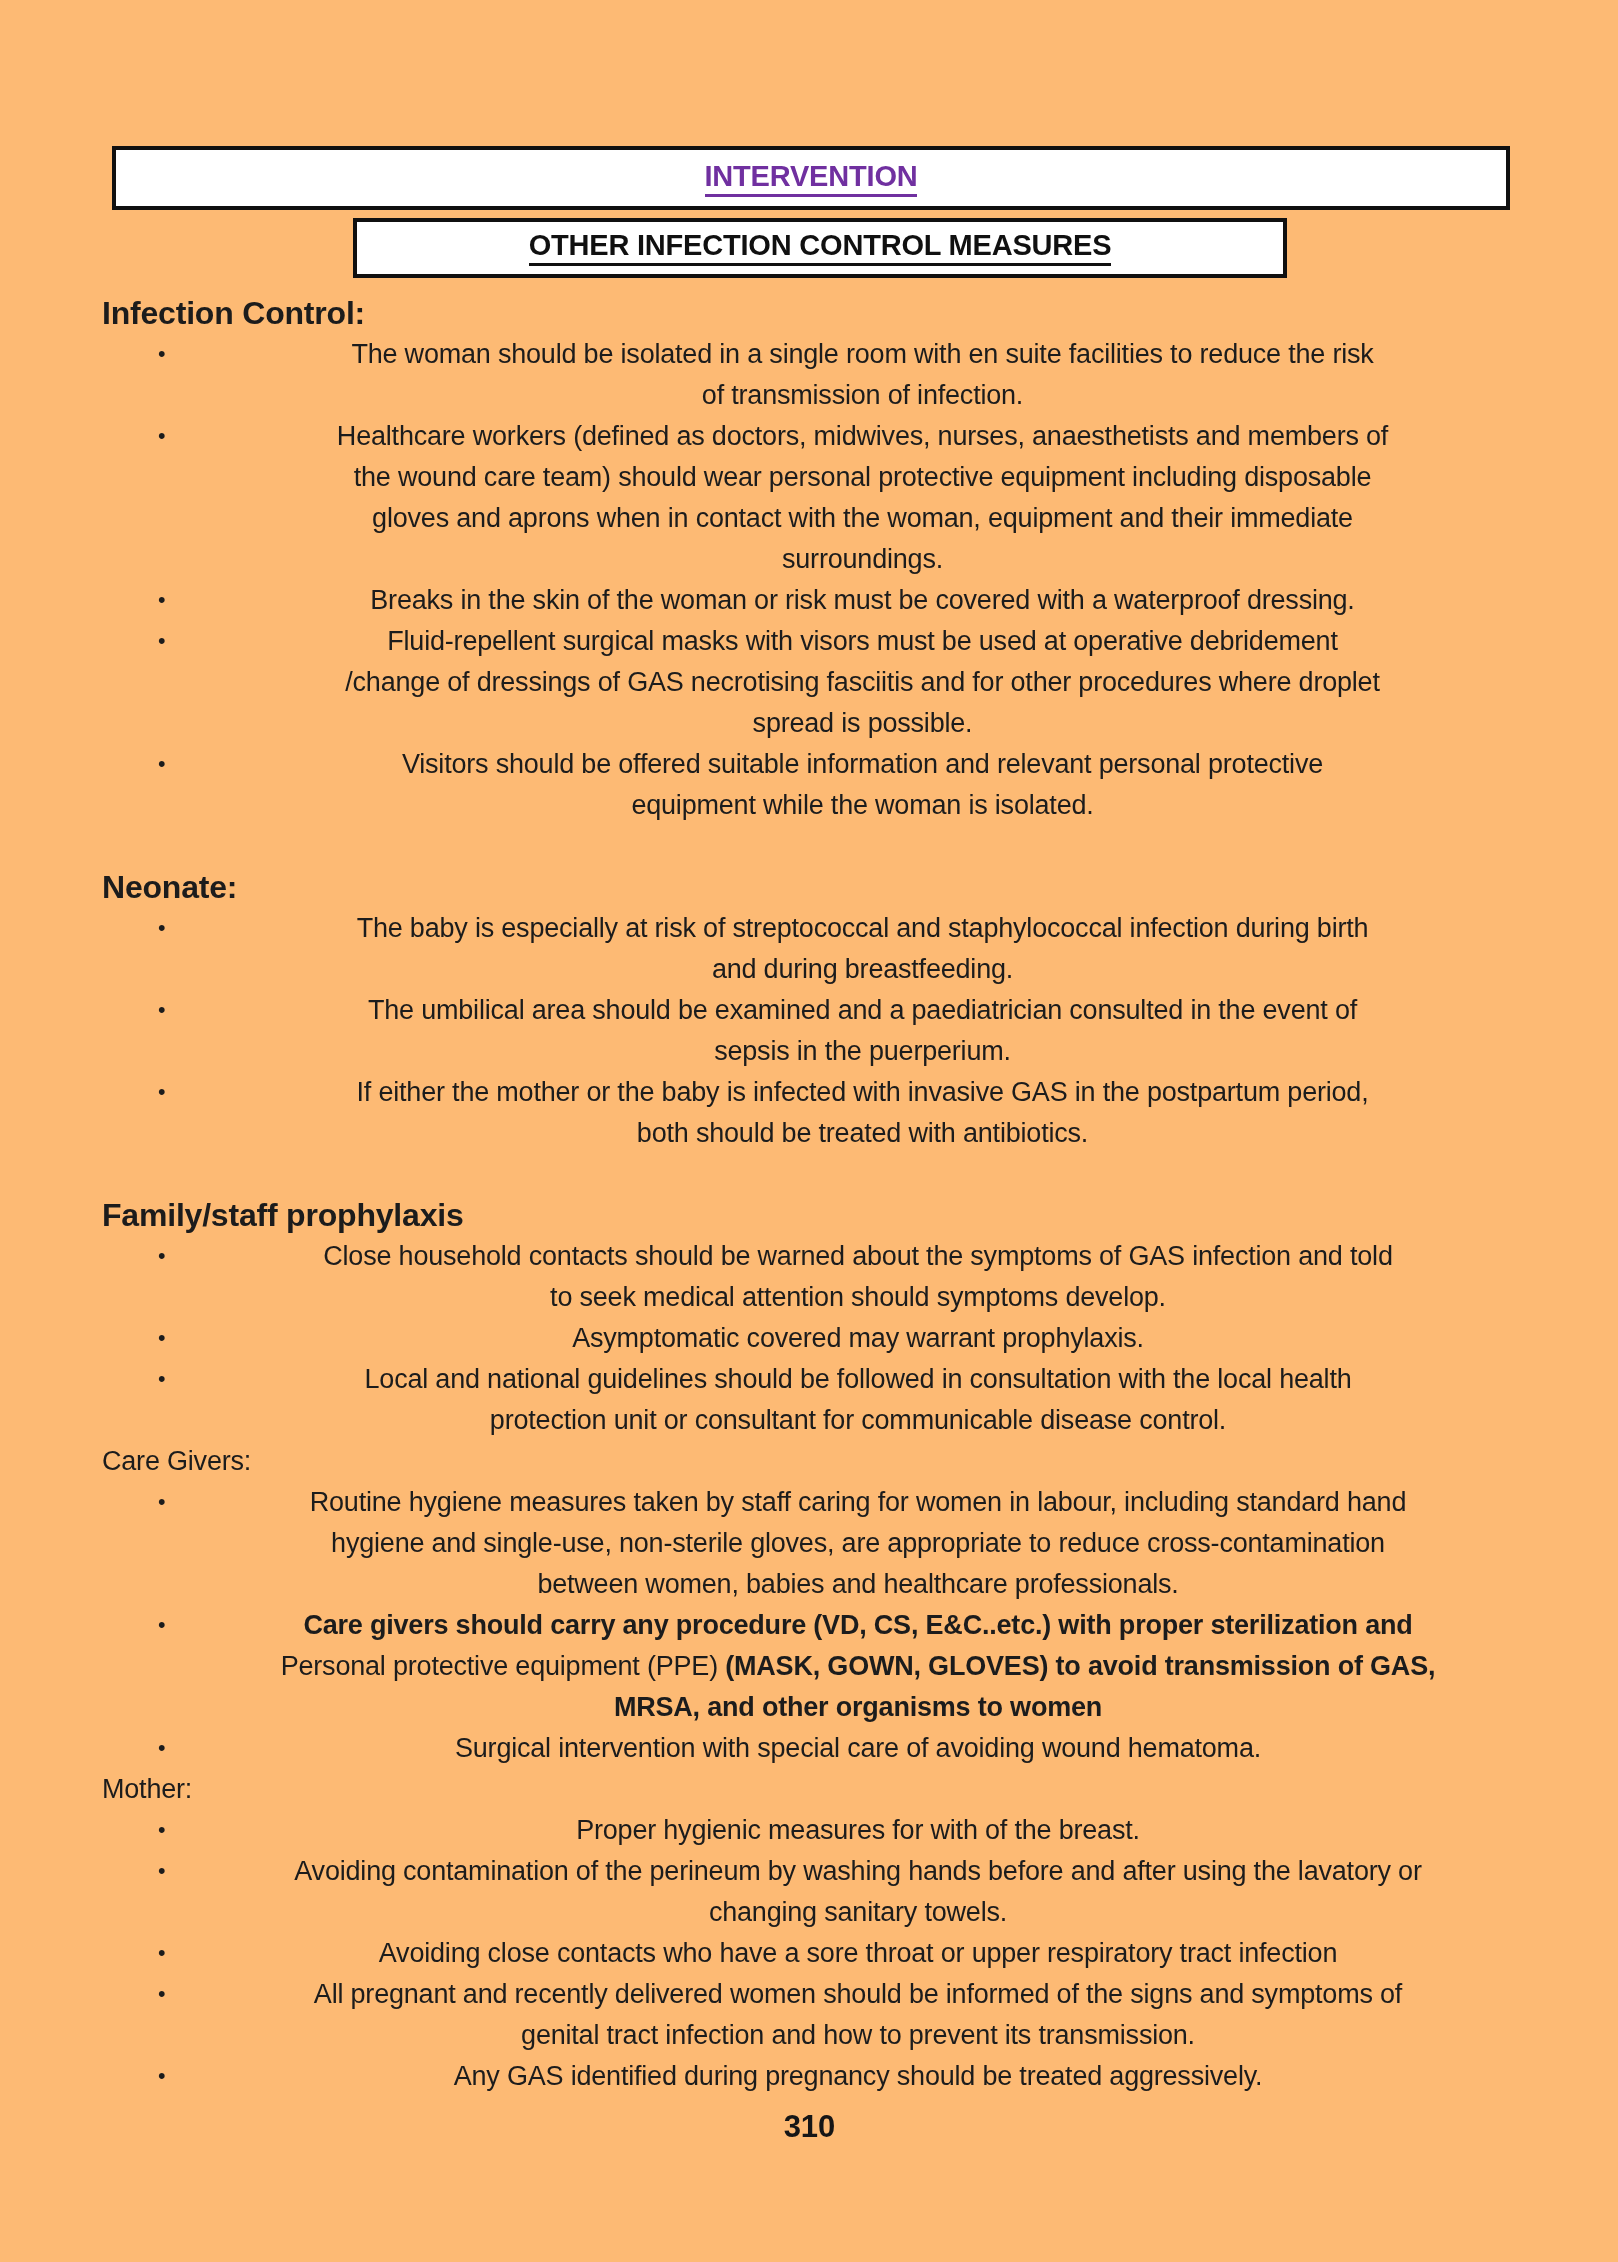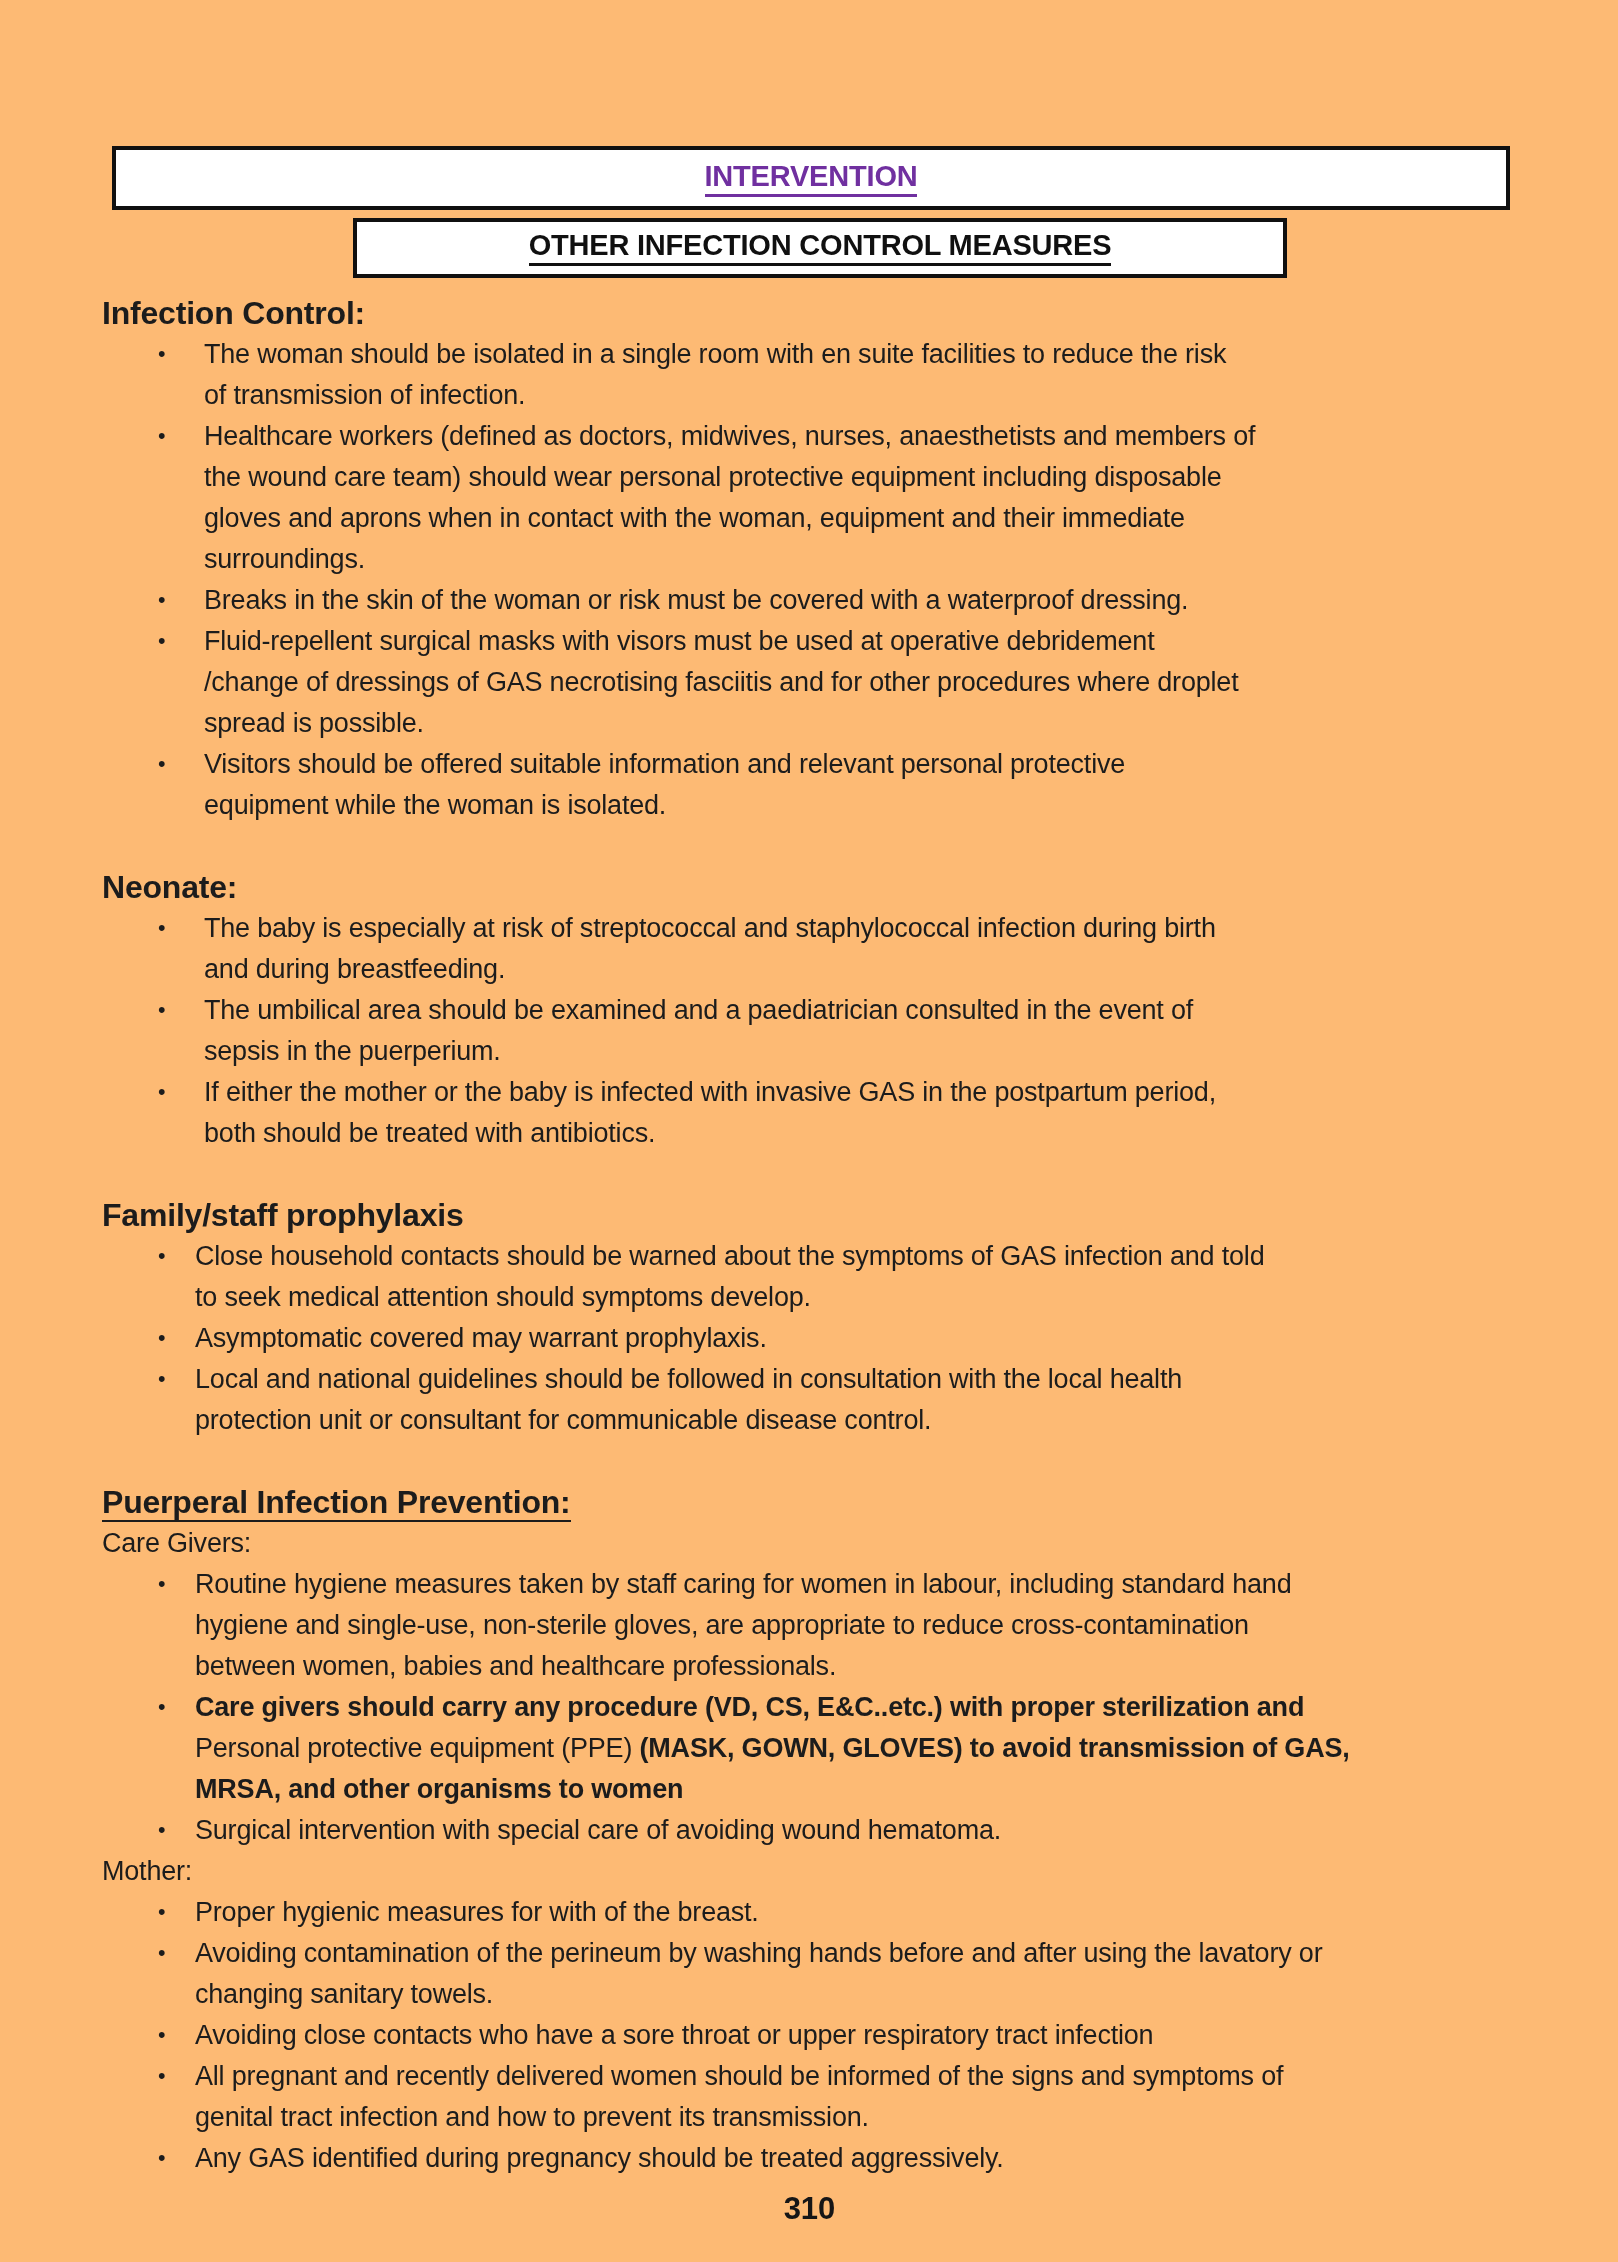--- a/index.html
+++ b/index.html
@@ -29,21 +29,21 @@
   .content{margin:15.6px 98px 0 102px;font-size:27px;line-height:41px;}
   .block{margin:0;}
   .heading{font-weight:bold;font-size:32px;margin-top:41px;}
   .content > .heading:first-child{margin-top:9.8px;}
   .heading .h-text.u{border-bottom:2.9px solid #1c1c1c;padding-bottom:2px;display:inline-block;line-height:32px;}
   .label{font-size:27px;}
   .bullet{display:flex;align-items:flex-start;}
   .bullet .marker{flex:none;box-sizing:border-box;padding-left:56px;font-size:21.5px;line-height:41px;}
   .bullet.wide .marker{width:102px;}
   .bullet.narrow .marker{width:93px;}
-  .bullet .text{flex:1;white-space:pre-line;}
+  .bullet .text{flex:1;white-space:pre-line;text-align:center;}
   .b{font-weight:bold;}
   
   .page-number{margin-top:11.7px;text-align:center;font-size:31px;font-weight:600;color:#161616;letter-spacing:0;}
 </style>
 </head>
 <body>
 
 <div class="page">
 
   <div class="banner banner1">
@@ -107,21 +107,20 @@
       </div>
       <div class="block bullet narrow">
         <span class="marker">•</span>
         <span class="text">Asymptomatic covered may warrant prophylaxis.</span>
       </div>
       <div class="block bullet narrow">
         <span class="marker">•</span>
         <span class="text">Local and national guidelines should be followed in consultation with the local health
 protection unit or consultant for communicable disease control.</span>
       </div>
-      <div class="block heading"><span class="h-text u">Puerperal Infection Prevention:</span></div>
       <div class="block label">Care Givers:</div>
       <div class="block bullet narrow">
         <span class="marker">•</span>
         <span class="text">Routine hygiene measures taken by staff caring for women in labour, including standard hand
 hygiene and single-use, non-sterile gloves, are appropriate to reduce cross-contamination
 between women, babies and healthcare professionals.</span>
       </div>
       <div class="block bullet narrow">
         <span class="marker">•</span>
         <span class="text"><span class="b">Care givers should carry any procedure (VD, CS, E&amp;C..etc.) with proper sterilization and

